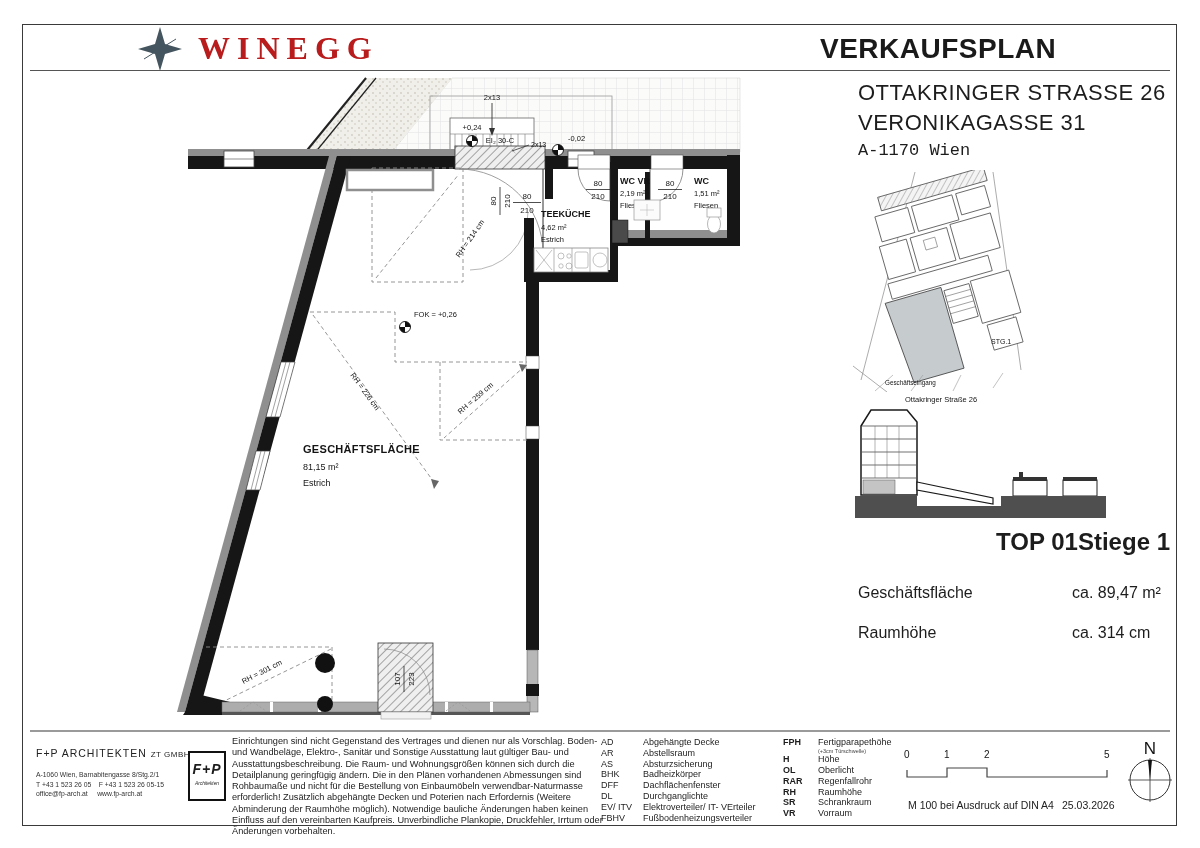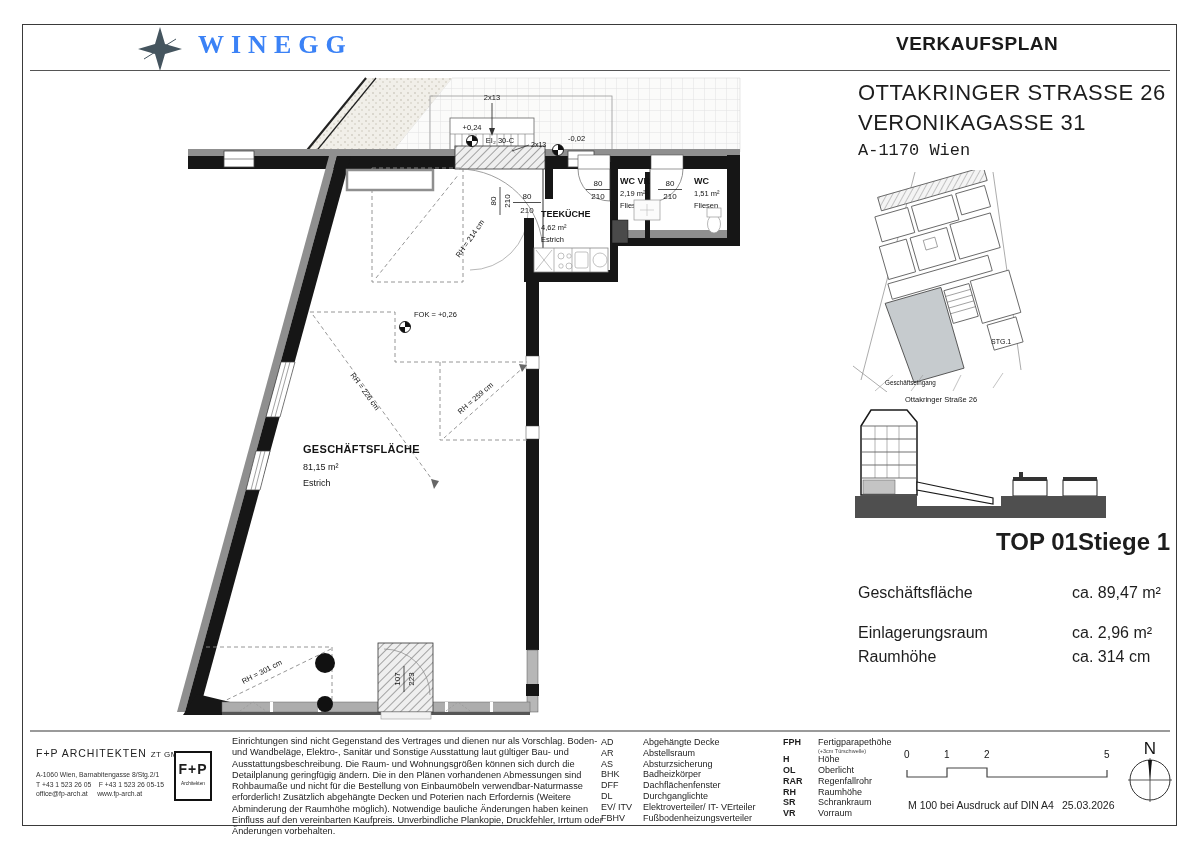--- a/index.html
+++ b/index.html
@@ -1,34 +1,34 @@
 <!DOCTYPE html>
 <html><head>
 <meta charset="utf-8">
 <style>
   html,body{margin:0;padding:0;background:#fff;}
   body{width:1200px;height:848px;position:relative;font-family:"Liberation Sans",sans-serif;color:#1d1d1d;overflow:hidden;}
   .abs{position:absolute;}
   .page-border{left:22px;top:24px;width:1153px;height:800px;border:1.5px solid #3a3a3a;}
   .header-line{left:30px;top:70px;width:1140px;border-top:1.5px solid #555;}
-  .brand-text{left:198px;top:30px;font-family:"Liberation Serif",serif;font-size:26px;font-weight:600;letter-spacing:7px;color:#3b82f6;text-align:right;}
-  .doc-title{left:896px;top:33px;font-size:19px;font-weight:bold;color:#1a1a1a;letter-spacing:.5px;}
+  .brand-text{left:198px;top:30px;font-family:"Liberation Serif",serif;font-size:32px;font-weight:600;letter-spacing:7px;color:#b91c1c;text-align:right;}
+  .doc-title{left:820px;top:33px;font-size:28px;font-weight:bold;color:#1a1a1a;letter-spacing:.5px;}
   .addr1{left:858px;top:80px;font-size:22px;letter-spacing:.5px;}
   .addr2{left:858px;top:110px;font-size:22px;letter-spacing:.5px;}
   .addr3{left:858px;top:141px;font-size:17px;font-family:Liberation Mono, monospace;}
   .top-row{left:858px;top:528px;width:312px;display:flex;justify-content:flex-end;font-size:24px;font-weight:bold;}
   .unit-rows{left:858px;top:584px;width:312px;}
   .unit-row{position:relative;height:24px;font-size:16px;}
   .unit-row .val{position:absolute;left:214px;white-space:nowrap;}
   .unit-rows .unit-row:nth-of-type(2){margin-top:16px;}
   .footer-divider{left:30px;top:730px;width:1140px;border-top:2px solid #9a9a9a;}
   .fp-name{left:36px;top:747px;font-size:10.5px;letter-spacing:1px;color:#222;white-space:nowrap;}
   .fp-name .legal{font-size:8px;letter-spacing:.5px;}
   .fp-addr{left:36px;top:770px;font-size:6.8px;line-height:9.5px;color:#333;white-space:pre;}
-  .fp-logo{left:174px;top:751px;width:34px;height:46px;border:2px solid #111;text-align:center;background:#fff;}
+  .fp-logo{left:188px;top:751px;width:34px;height:46px;border:2px solid #111;text-align:center;background:#fff;font-style:italic;}
   .fp-logo .big{font-size:14px;font-weight:bold;margin-top:8px;letter-spacing:1px;}
   .fp-logo .small{font-size:4.8px;margin-top:4px;}
   .disclaimer{left:232px;top:736px;width:382px;font-size:9.2px;line-height:11.3px;color:#222;}
   .abbr-group{top:737px;font-size:9px;line-height:10.8px;color:#1d1d1d;}
   .abbr-left{left:601px;width:162px;}
   .abbr-right{left:783px;width:170px;}
   .abbr-row{display:flex;}
   .abbr-row .abbr{width:42px;flex:none;}
   .abbr-right .abbr-row .abbr{width:35px;font-weight:bold;}
   .abbr-note{font-size:5.5px;line-height:6.5px;color:#444;}
@@ -374,24 +374,20 @@
   <span>TOP 01</span>
   <span>Stiege 1</span>
 </div>
 <div class="abs unit-rows">
 
     <div class="unit-row">
       <span class="lbl">Geschäftsfläche</span>
       <span class="val">ca. 89,47 m²</span>
     </div>
 
-    <div class="unit-row">
-      <span class="lbl">Einlagerungsraum</span>
-      <span class="val">ca. 2,96 m²</span>
-    </div>
 
     <div class="unit-row">
       <span class="lbl">Raumhöhe</span>
       <span class="val">ca. 314 cm</span>
     </div>
 
 </div>
 
 <div class="abs footer-divider"></div>
 

